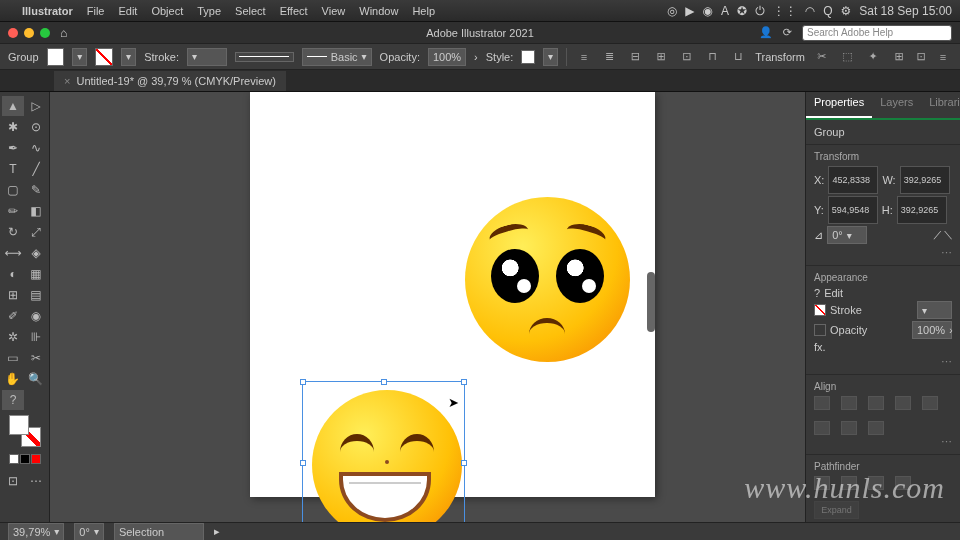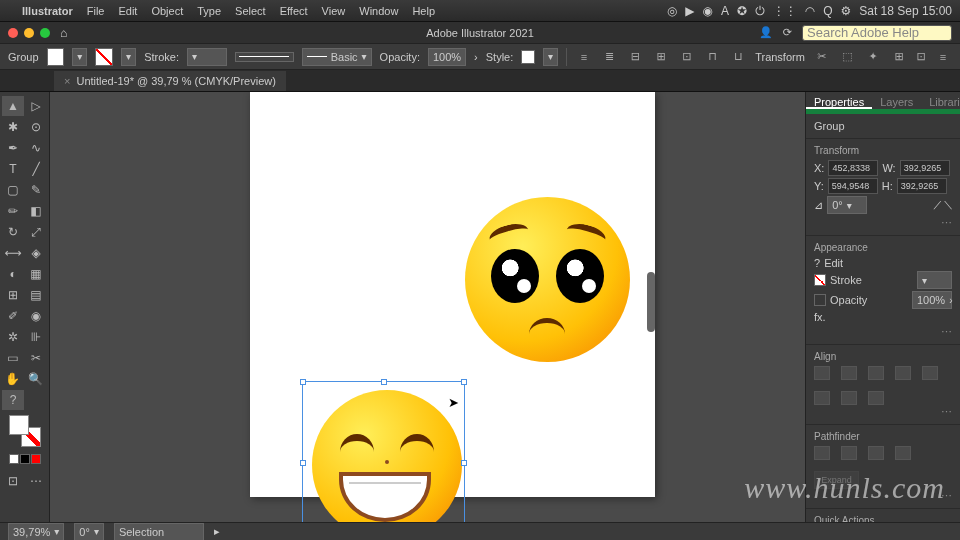--- a/index.html
+++ b/index.html
@@ -6,21 +6,21 @@
 body{width:960px;height:540px;background:#333;overflow:hidden;position:relative}
 .menubar{height:22px;background:linear-gradient(#3a3a3a,#2a2a2a);display:flex;align-items:center;padding:0 8px;gap:14px;border-bottom:1px solid #111}
 .menubar .apple{font-size:13px}
 .menubar .right{margin-left:auto;display:flex;gap:8px;align-items:center;font-size:11px}
 .menubar .right span{font-size:12px}
 .titlebar{height:22px;background:#2f2f2f;display:flex;align-items:center;justify-content:center;position:relative;border-bottom:1px solid #222}
 .traffic{position:absolute;left:8px;display:flex;gap:6px}
 .tdot{width:10px;height:10px;border-radius:50%}
 .titlebar .home{position:absolute;left:60px;font-size:12px}
 .titlebar .rightctrls{position:absolute;right:8px;display:flex;gap:10px;align-items:center}
-.searchbox{width:150px;height:16px;background:#fef9c3;border:1px solid #555;border-radius:3px;padding:0 4px;font-size:13px;color:#888;display:flex;align-items:center}
+.searchbox{width:150px;height:16px;background:#ffffff;border:1px solid #555;border-radius:3px;padding:0 4px;font-size:10px;color:#888;display:flex;align-items:center}
 .optbar{height:26px;background:#3a3a3a;display:flex;align-items:center;padding:0 8px;gap:8px;border-bottom:1px solid #222;font-size:10px}
 .swatch{width:18px;height:18px;background:#fff;border:1px solid #666}
 .swatch.red{background:linear-gradient(45deg,#fff 45%,red 45%,red 55%,#fff 55%)}
 .dropdown{height:18px;background:#555;border:1px solid #666;padding:0 4px;display:flex;align-items:center;gap:4px;font-size:10px}
 .dashline{width:60px;height:10px;background:#444;border:1px solid #666;display:flex;align-items:center;justify-content:center}
 .dashline::before{content:"";width:50px;height:1px;background:#fff}
 .optbar .sep{width:1px;height:18px;background:#555}
 .iconbtn{width:18px;height:18px;display:flex;align-items:center;justify-content:center;font-size:11px;color:#aaa}
 .tabbar{height:22px;background:#2a2a2a;display:flex;align-items:center;padding-left:54px;border-bottom:1px solid #111}
 .tab{background:#3a3a3a;height:20px;padding:0 10px;display:flex;align-items:center;gap:6px;font-size:10px}
@@ -56,27 +56,27 @@
 .happy .mouth{position:absolute;width:92px;height:50px;background:#fff;border:4px solid #8d4a20;border-radius:0 0 60px 60px/0 0 55px 55px;bottom:18px;left:27px}
 .happy .mouth::before{content:"";position:absolute;left:6px;right:6px;top:6px;height:2px;background:#ccc}
 .happy .nose{position:absolute;width:4px;height:4px;background:#8d4a20;border-radius:50%;top:70px;left:73px}
 .bbox{position:absolute;left:252px;top:289px;width:163px;height:163px;border:1px solid #4a90e2}
 .handle{position:absolute;width:6px;height:6px;background:#fff;border:1px solid #4a90e2}
 .h-tl{top:-3px;left:-3px}.h-tr{top:-3px;right:-3px}
 .h-tm{top:-3px;left:50%;margin-left:-3px}
 .h-ml{top:50%;left:-3px;margin-top:-3px}.h-mr{top:50%;right:-3px;margin-top:-3px}
 .cursor{position:absolute;left:398px;top:303px;font-size:13px;color:#000}
 .rpanel{width:155px;background:#383838;border-left:1px solid #222;overflow-y:auto;font-size:10px}
-.ptabs{display:flex;border-bottom:5px solid #15803d;height:22px}
+.ptabs{display:flex;border-bottom:2px solid #15803d;height:28px}
 .ptab{padding:4px 8px;color:#888}
 .ptab.active{color:#fff;border-bottom:2px solid #fff}
 .psection{padding:6px 8px;border-bottom:1px solid #2a2a2a}
 .pshead{font-size:10px;color:#aaa;margin-bottom:4px}
 .prow{display:flex;align-items:center;gap:4px;margin:2px 0;font-size:9px}
-.pinput{width:50px;height:16px;background:#2a2a2a;border:1px solid #555;color:#ccc;padding:0 3px;font-size:9px}
+.pinput{width:50px;height:28px;background:#2a2a2a;border:1px solid #555;color:#ccc;padding:0 3px;font-size:9px}
 .pbtn{flex:1;height:18px;background:#4a4a4a;border:1px solid #555;color:#ccc;font-size:9px;display:flex;align-items:center;justify-content:center}
 .alignicons{display:flex;gap:11px;flex-wrap:wrap}
 .aicon{width:16px;height:14px;background:#4a4a4a;border:1px solid #555}
 .statusbar{position:absolute;bottom:0;left:0;right:0;height:18px;background:#3a3a3a;display:flex;align-items:center;padding:0 8px;gap:10px;font-size:10px;border-top:1px solid #222}
 .watermark{position:absolute;right:15px;bottom:35px;font-size:30px;color:rgba(255,255,255,0.55);font-family:Georgia,serif;font-style:italic;letter-spacing:1px;pointer-events:none}
 </style>
 </head>
 <body>
 
 <div class="menubar">

